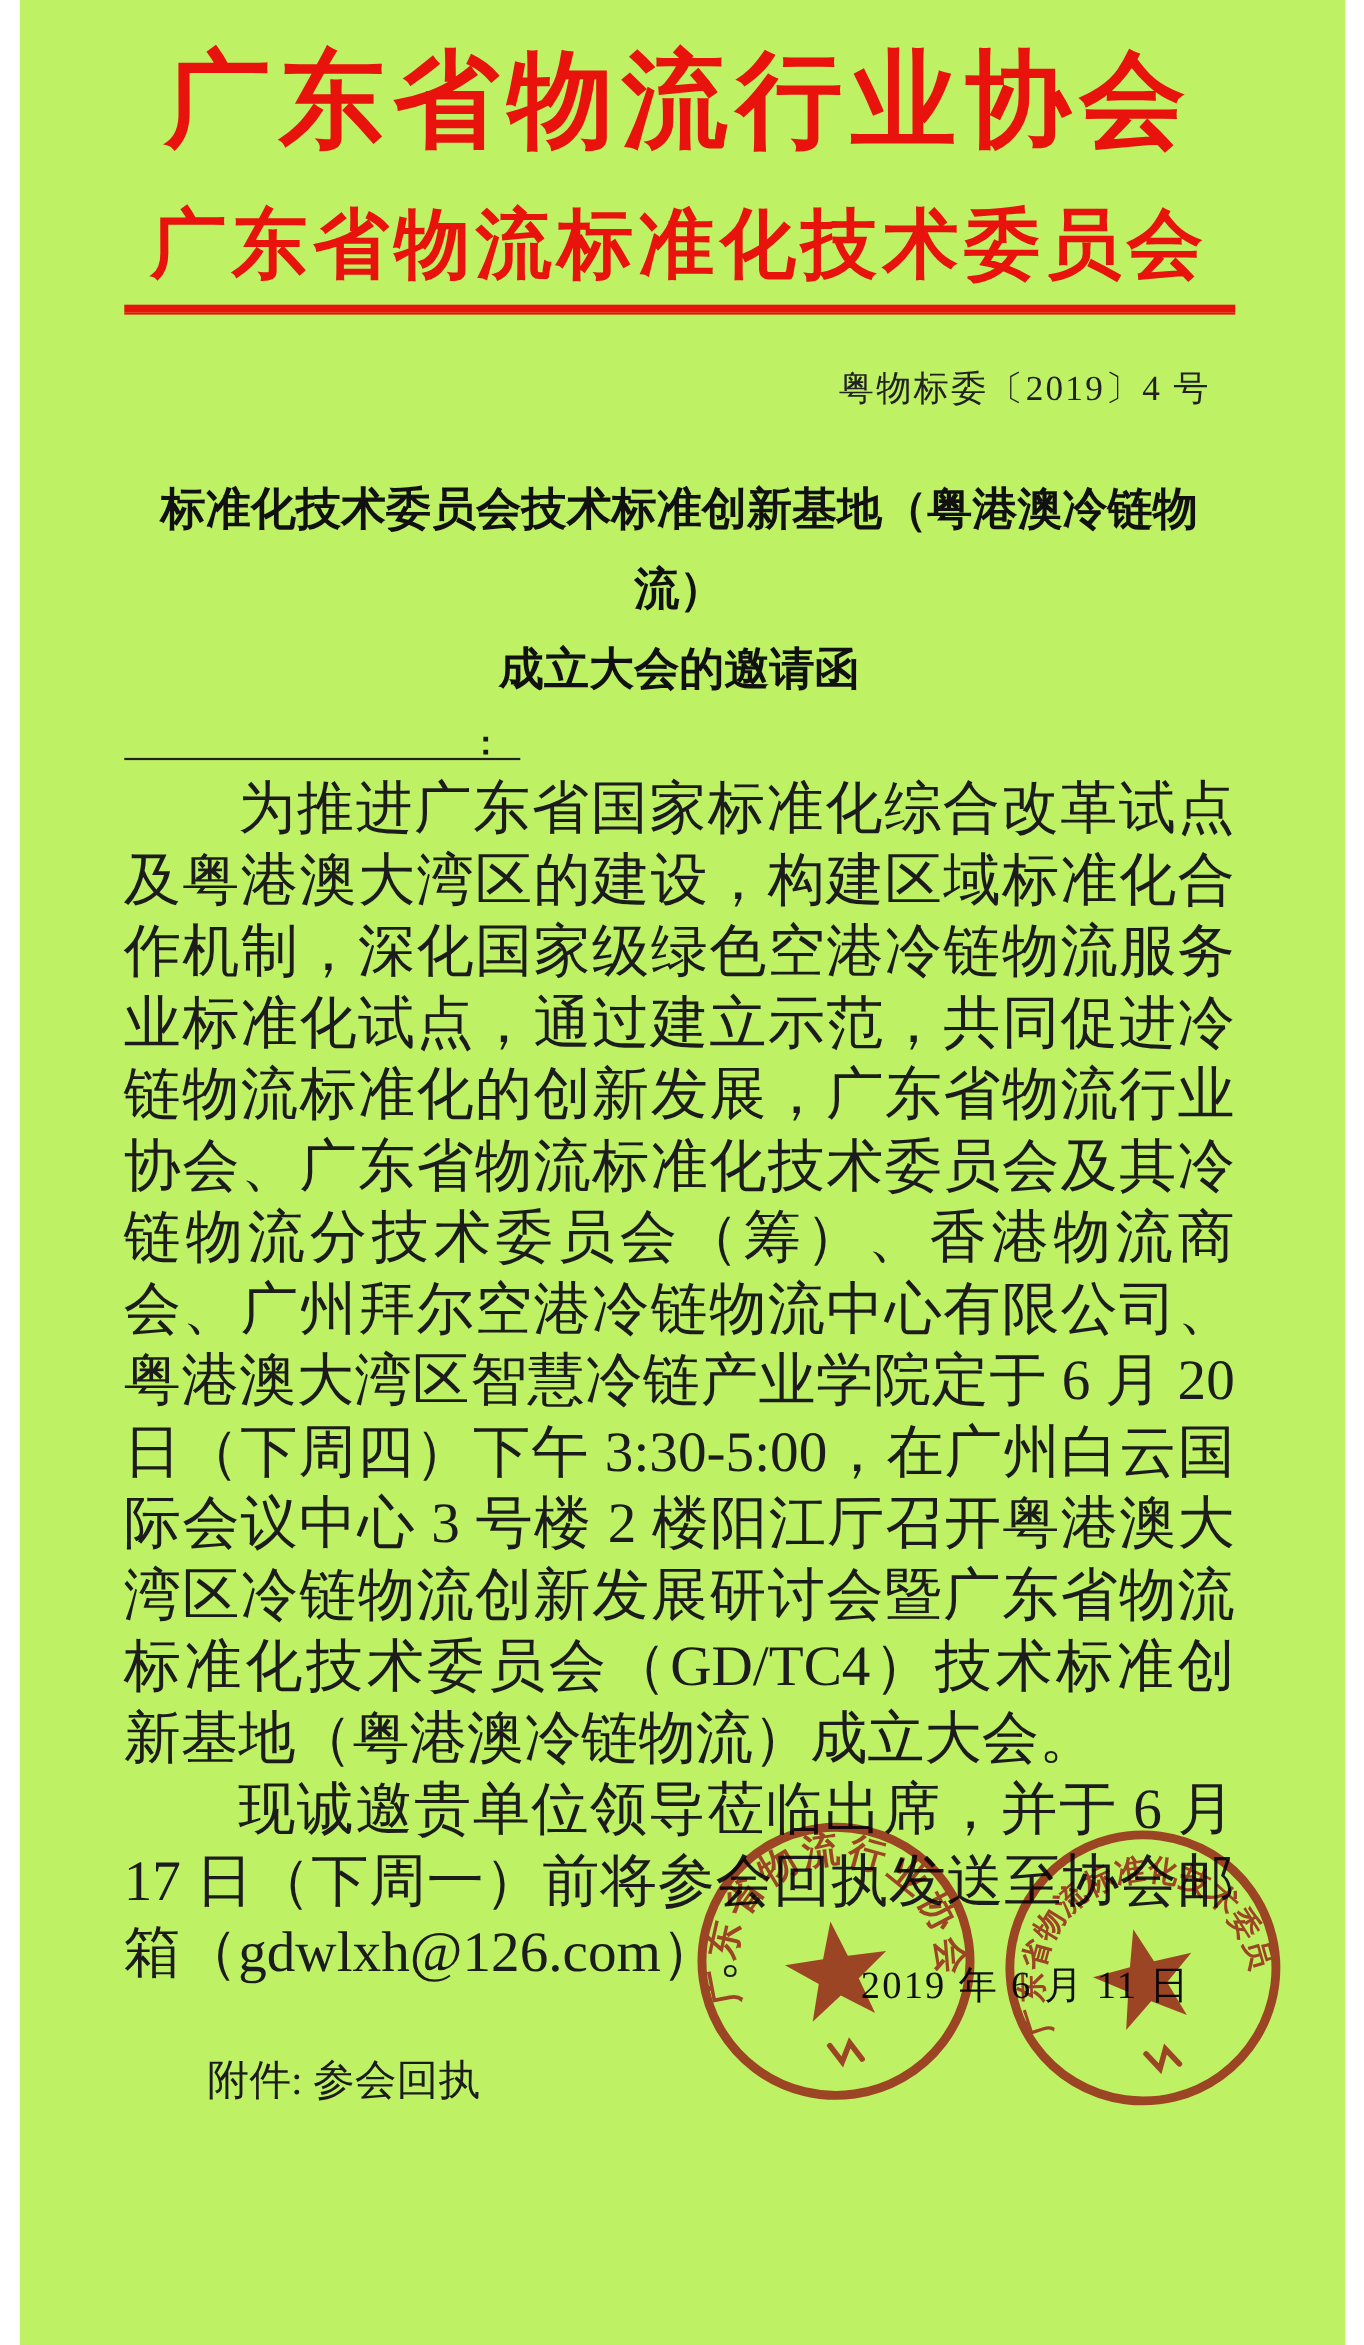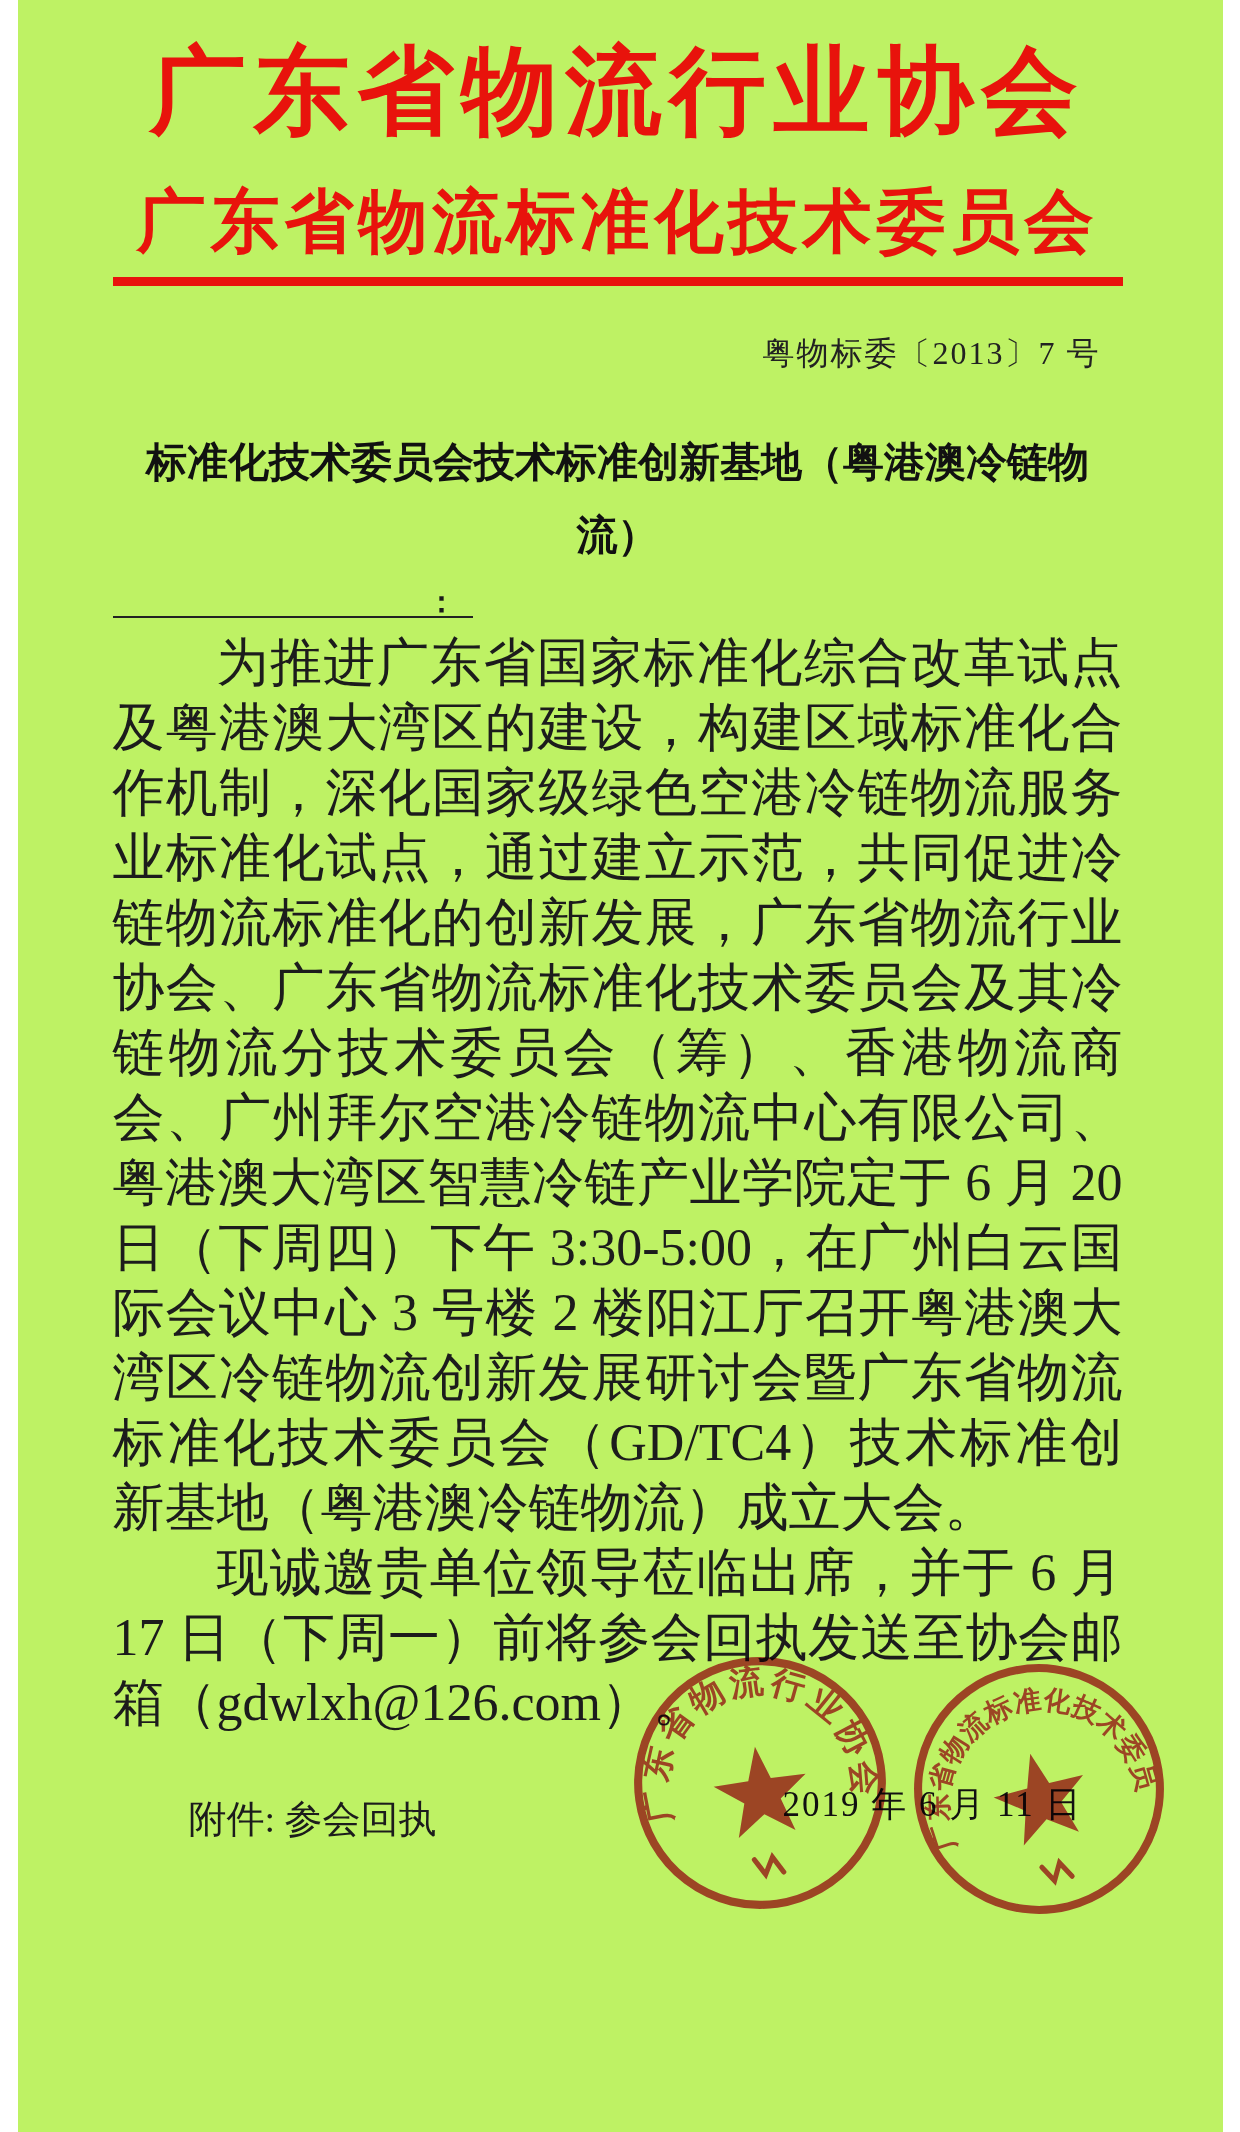--- a/index.html
+++ b/index.html
@@ -143,24 +143,25 @@
 
 <div class="page">
   <div class="content">
 
     <div class="org-title-1">广东省物流行业协会</div>
 
     <div class="org-title-2">广东省物流标准化技术委员会</div>
 
     <div class="red-rule"></div>
 
-    <div class="doc-number">粤物标委〔2013〕7 号</div>
+    <div class="doc-number">粤物标委〔2019〕4 号</div>
 
     <div class="letter-title">
       <div>标准化技术委员会技术标准创新基地（粤港澳冷链物流）</div>
+      <div>成立大会的邀请函</div>
     </div>
 
     <div class="addressee">
       <span class="blank-line">：</span>
     </div>
 
     <div class="body-text">
       <p>为推进广东省国家标准化综合改革试点及粤港澳大湾区的建设，构建区域标准化合作机制，深化国家级绿色空港冷链物流服务业标准化试点，通过建立示范，共同促进冷链物流标准化的创新发展，广东省物流行业协会、广东省物流标准化技术委员会及其冷链物流分技术委员会（筹）、香港物流商会、广州拜尔空港冷链物流中心有限公司、粤港澳大湾区智慧冷链产业学院定于 6 月 20 日（下周四）下午 3:30-5:00，在广州白云国际会议中心 3 号楼 2 楼阳江厅召开粤港澳大湾区冷链物流创新发展研讨会暨广东省物流标准化技术委员会（GD/TC4）技术标准创新基地（粤港澳冷链物流）成立大会。</p>
       <p>现诚邀贵单位领导莅临出席，并于 6 月 17 日（下周一）前将参会回执发送至协会邮箱（gdwlxh@126.com）。</p>
     </div>

